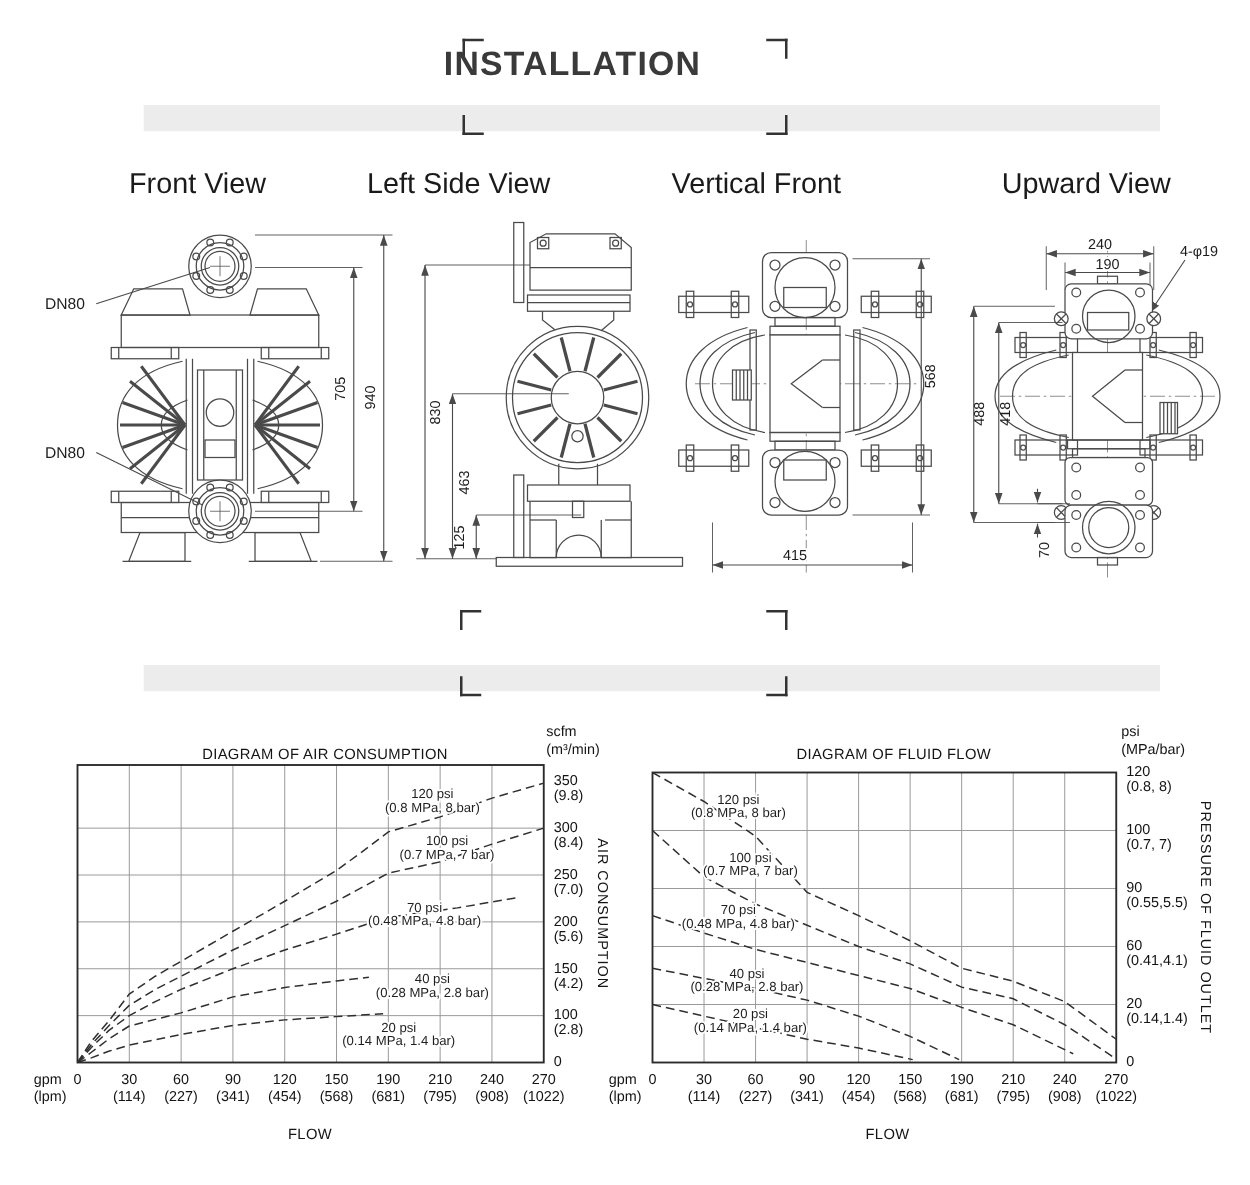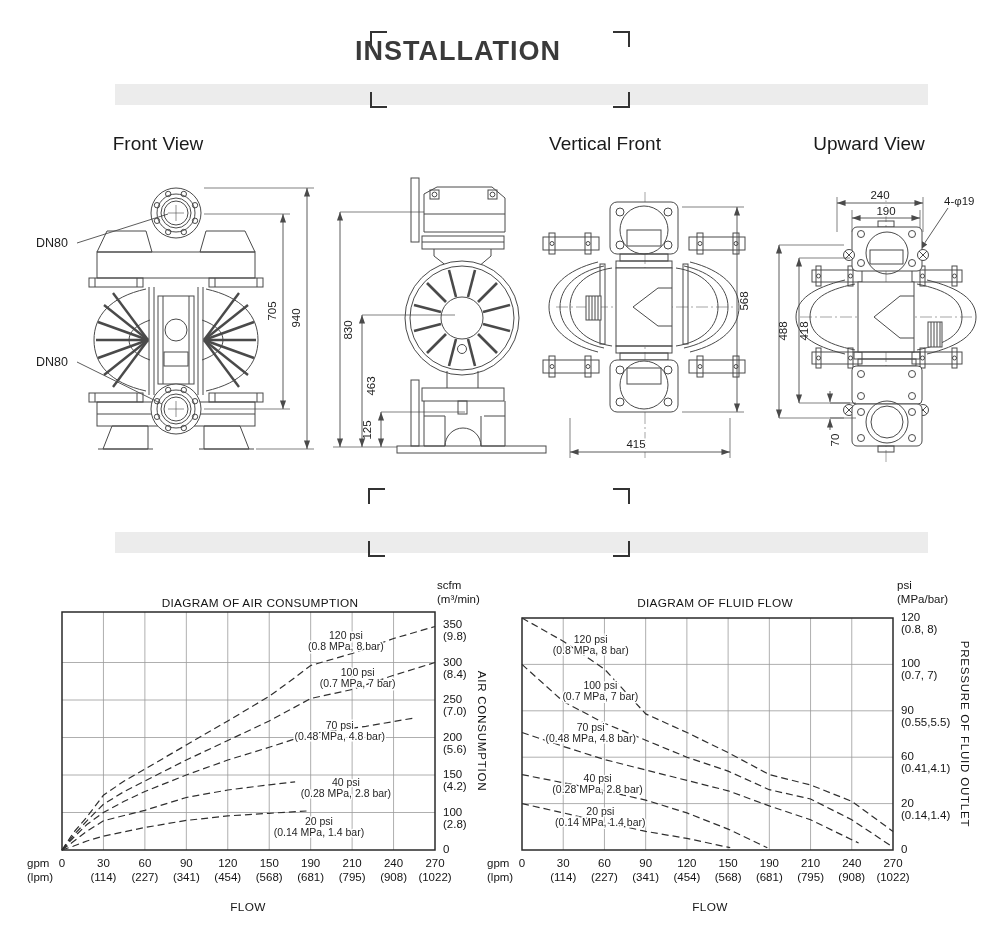--- a/index.html
+++ b/index.html
@@ -6,21 +6,21 @@
   body{font-family:"Liberation Sans",sans-serif;}
   #page{position:relative;width:1000px;height:948px;background:#ffffff;overflow:hidden;}
   .band{position:absolute;left:115px;width:813px;height:21px;background:#ececec;}
   .hline{position:absolute;left:0;width:916px;text-align:center;font-weight:bold;
          font-size:27px;color:#3a3a3a;letter-spacing:1px;line-height:1;}
   .bracket{position:absolute;width:15px;height:14px;}
   .b-tl{border-left:2.5px solid #333;border-top:2.5px solid #333;}
   .b-tr{border-right:2.5px solid #333;border-top:2.5px solid #333;}
   .b-bl{border-left:2.5px solid #333;border-bottom:2.5px solid #333;}
   .b-br{border-right:2.5px solid #333;border-bottom:2.5px solid #333;}
-  .viewlabel{position:absolute;width:300px;text-align:center;font-size:19px;color:#1a1a1a;top:133px;}
+  .viewlabel{position:absolute;width:300px;text-align:center;font-size:23px;color:#1a1a1a;top:133px;}
   svg{position:absolute;left:0;top:0;}
   text{font-family:"Liberation Sans",sans-serif;}
   .dim{font-size:11.5px;fill:#1d1d1d;}
   .dimh{font-size:11.5px;fill:#1d1d1d;paint-order:stroke;stroke:#fff;stroke-width:3px;}
   .dn{font-size:12.5px;fill:#1d1d1d;}
   .tick{font-size:11.5px;fill:#141414;}
   .ctitle{font-size:11.8px;fill:#141414;letter-spacing:.3px;}
   .side{font-size:11.5px;fill:#141414;letter-spacing:.8px;}
   .clabel{font-size:10.5px;fill:#1f1f1f;paint-order:stroke;stroke:#fff;stroke-width:3px;}
 </style>
@@ -32,20 +32,21 @@
   <div class="band" style="top:84px"></div>
   <div class="band" style="top:532px"></div>
 
   <span class="bracket b-tl" style="left:370px;top:31px"></span>
   <span class="bracket b-tr" style="left:613px;top:31px"></span>
   <span class="bracket b-bl" style="left:370px;top:92px"></span>
   <span class="bracket b-br" style="left:613px;top:92px"></span>
   <div class="hline" style="top:38px">INSTALLATION</div>
 
   <div class="viewlabel" style="left:8px">Front View</div>
+  <div class="viewlabel" style="left:217px">Left Side View</div>
   <div class="viewlabel" style="left:455px">Vertical Front</div>
   <div class="viewlabel" style="left:719px">Upward View</div>
 
   <span class="bracket b-tl" style="left:368px;top:488px"></span>
   <span class="bracket b-tr" style="left:613px;top:488px"></span>
   <span class="bracket b-bl" style="left:368px;top:541px"></span>
   <span class="bracket b-br" style="left:613px;top:541px"></span>
 
   <svg width="1000" height="948" viewBox="0 0 1000 948">
     <defs>

